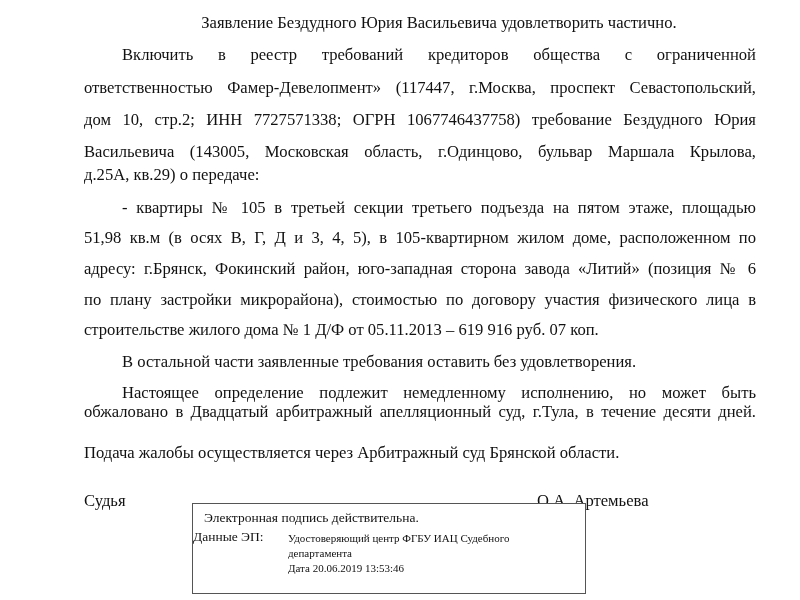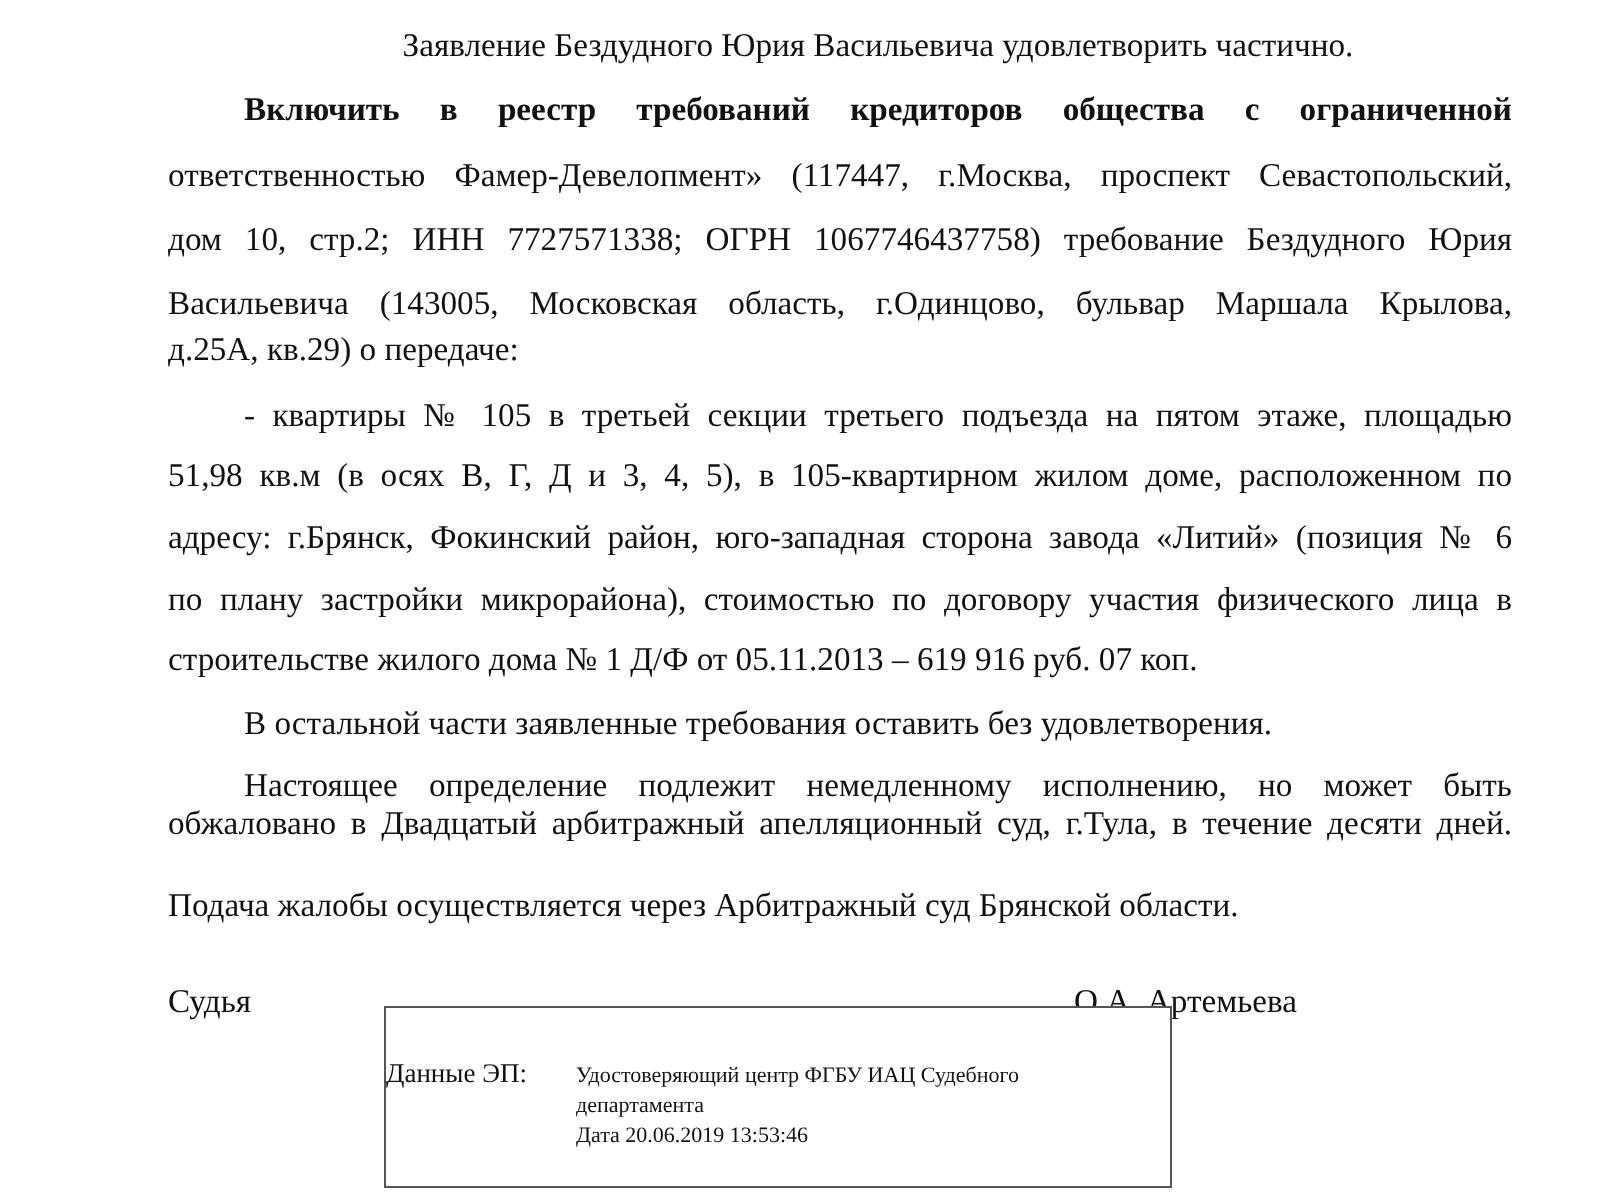--- a/index.html
+++ b/index.html
@@ -14,37 +14,38 @@
             border:1px solid #555; background:#fff; }
   .ep-title { position:absolute; left:11px; top:6px; font-size:13.5px; }
   .ep-data-label { position:absolute; left:0; top:25px; font-size:13.5px; }
   .ep-row { position:absolute; left:95px; font-size:11px;text-align:center; }
 </style>
 </head>
 <body>
 
 <div id="doc">
     <div class="line indent" style="top: 13px; text-align: center;">Заявление Бездудного Юрия Васильевича удовлетворить частично.</div>
-    <div class="line indent justify" style="top: 45px; font-weight: bold;">Включить в реестр требований кредиторов общества с ограниченной</div>
+    <div class="line indent justify" style="top: 45px;">Включить в реестр требований кредиторов общества с ограниченной</div>
     <div class="line justify" style="top: 78px;">ответственностью Фамер-Девелопмент» (117447, г.Москва, проспект Севастопольский,</div>
     <div class="line justify" style="top: 110px;">дом 10, стр.2; ИНН 7727571338; ОГРН 1067746437758) требование Бездудного Юрия</div>
     <div class="line justify" style="top: 142px;">Васильевича (143005, Московская область, г.Одинцово, бульвар Маршала Крылова,</div>
     <div class="line" style="top: 165px;">д.25А, кв.29) о передаче:</div>
     <div class="line indent justify" style="top: 198px;">- квартиры № 105 в третьей секции третьего подъезда на пятом этаже, площадью</div>
     <div class="line justify" style="top: 228px;">51,98 кв.м (в осях В, Г, Д и 3, 4, 5), в 105-квартирном жилом доме, расположенном по</div>
     <div class="line justify" style="top: 259px;">адресу: г.Брянск, Фокинский район, юго-западная сторона завода «Литий» (позиция № 6</div>
     <div class="line justify" style="top: 290px;">по плану застройки микрорайона), стоимостью по договору участия физического лица в</div>
     <div class="line" style="top: 320px;">строительстве жилого дома № 1 Д/Ф от 05.11.2013 – 619 916 руб. 07 коп.</div>
     <div class="line indent" style="top: 352px;">В остальной части заявленные требования оставить без удовлетворения.</div>
     <div class="line indent justify" style="top: 383px;">Настоящее определение подлежит немедленному исполнению, но может быть</div>
     <div class="line justify" style="top: 402px;">обжаловано в Двадцатый арбитражный апелляционный суд, г.Тула, в течение десяти дней.</div>
     <div class="line" style="top: 443px;">Подача жалобы осуществляется через Арбитражный суд Брянской области.</div>
   </div>
 
 <div class="sig-label">Судья</div>
 <div class="sig-name">О.А. Артемьева</div>
 
 <div class="ep-box">
+  <div class="ep-title">Электронная подпись действительна.</div>
   <div class="ep-data-label">Данные ЭП:</div>
   <div class="ep-row" style="top:28px">Удостоверяющий центр ФГБУ ИАЦ Судебного</div>
   <div class="ep-row" style="top:43px">департамента</div>
   <div class="ep-row" style="top:58px">Дата 20.06.2019 13:53:46</div>
 </div>
 
 </body></html>

